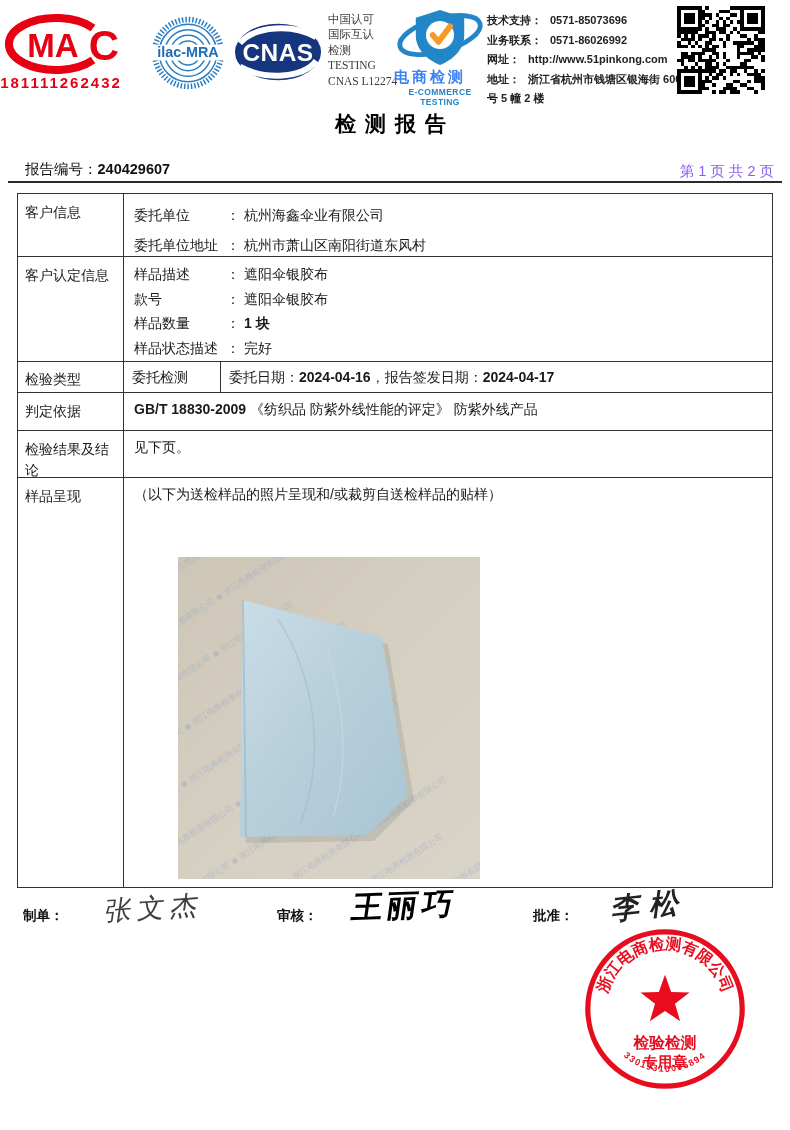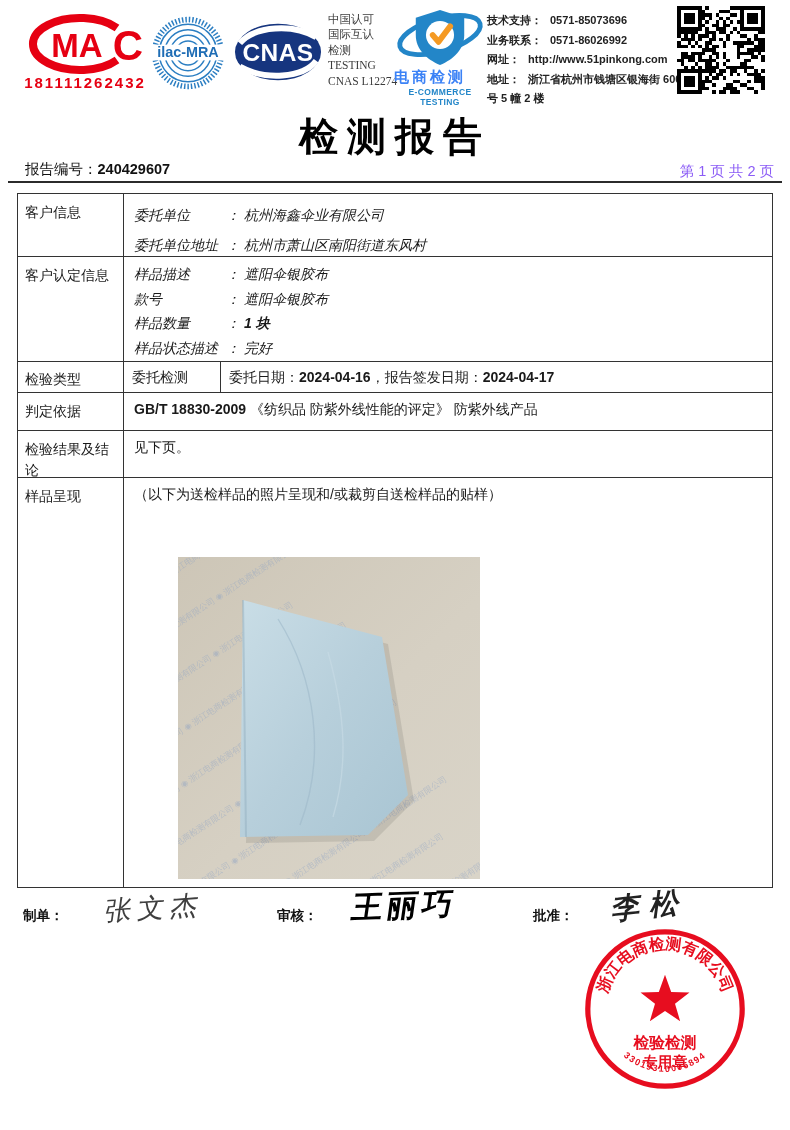--- a/index.html
+++ b/index.html
@@ -9,35 +9,35 @@
 
   
   .cma-num{font-size:15px;font-weight:700;color:#e60012;letter-spacing:2px;}
   .accred{font-family:"Liberation Serif","DejaVu Serif",serif;font-size:11.5px;line-height:15.4px;color:#3c3c3c;}
   .ec-cn{font-size:15px;font-weight:700;color:#3b82f6;letter-spacing:3px;text-align:left;}
   .ec-en{font-size:8.5px;font-weight:700;color:#2386c8;text-align:center;letter-spacing:.4px;}
   .contact{font-size:11px;font-weight:700;line-height:19.5px;color:#222;width:196px;}
   .contact .lbl{margin-right:8px;}
 
   
-  .doc-title{left:0;top:110px;width:100%;text-align:center;font-size:39px;font-weight:700;letter-spacing:9px;color:#000;}
+  .doc-title{left:0;top:110px;width:100%;text-align:center;font-size:21px;font-weight:700;letter-spacing:9px;color:#000;}
   .meta-left{left:25px;top:160px;font-size:14.5px;color:#111;}
   .meta-left b{font-weight:700;}
   .meta-right{right:16px;top:162px;font-size:14.5px;color:#8b5cf6;}
   .topline{left:8px;top:181px;width:774px;border-top:2px solid #2b2b2b;}
 
   
   .rtable{left:17px;top:193px;width:756px;height:695px;border:1.6px solid #333;box-sizing:border-box;
           display:flex;flex-direction:column;font-size:14px;}
   .trow{display:flex;border-bottom:1.6px solid #333;box-sizing:border-box;}
   .trow:last-child{border-bottom:none;flex:1;}
   .tlabel{width:106px;min-width:106px;border-right:1.6px solid #333;box-sizing:border-box;
           padding:8px 6px 0 7px;line-height:21px;}
   .tval{flex:1;box-sizing:border-box;padding-left:10px;}
-  .fieldline{display:flex;font-style:italic;}
+  .fieldline{display:flex;}
   .fkey{display:inline-block;width:92px;}
   .fcolon{display:inline-block;margin-right:4px;}
   .r1 .fieldline{line-height:30px;} .r1 .tval{padding-top:6px;}
   .r2 .fieldline{line-height:24.5px;} .r2 .tval{padding-top:5px;}
   .midcell{width:97px;min-width:97px;border-right:1.6px solid #333;box-sizing:border-box;padding:8px 0 0 8px;}
   .datecell{flex:1;padding:8px 0 0 8px;}
   .bnum{font-weight:700;}
   .caption{padding-top:8px;}
 
   
@@ -52,21 +52,21 @@
   .sig3{font-size:29px;color:#222;font-weight:600;transform:rotate(-6deg) skewX(-14deg);letter-spacing:10px;}
 
   
   .stamp{left:584px;top:928px;width:162px;height:162px;mix-blend-mode:multiply;opacity:.95;z-index:5;}
 </style>
 </head>
 <body>
 
 <div class="page">
 
-  <div class="abs" style="left:24px;top:12px;text-align:center;">
+  <div class="abs" style="left:0;top:12px;text-align:center;">
     <svg width="122" height="84" viewBox="0 0 122 84">
       <path d="M93,16 A47,26 0 1 0 93,48" fill="none" stroke="#e60012" stroke-width="8"></path>
       <text x="53" y="45" text-anchor="middle" font-size="33" font-weight="bold" fill="#e60012">MA</text>
       <text x="104" y="48" text-anchor="middle" font-size="42" font-weight="bold" fill="#e60012">C</text>
       <text x="61" y="76" text-anchor="middle" class="cma-num" font-size="16" font-weight="bold" fill="#e60012" letter-spacing="2">181111262432</text>
     </svg>
   </div>
 
   <div class="abs" style="left:146px;top:14px;text-align:center;">
     <svg width="84" height="78" viewBox="0 0 84 84">

